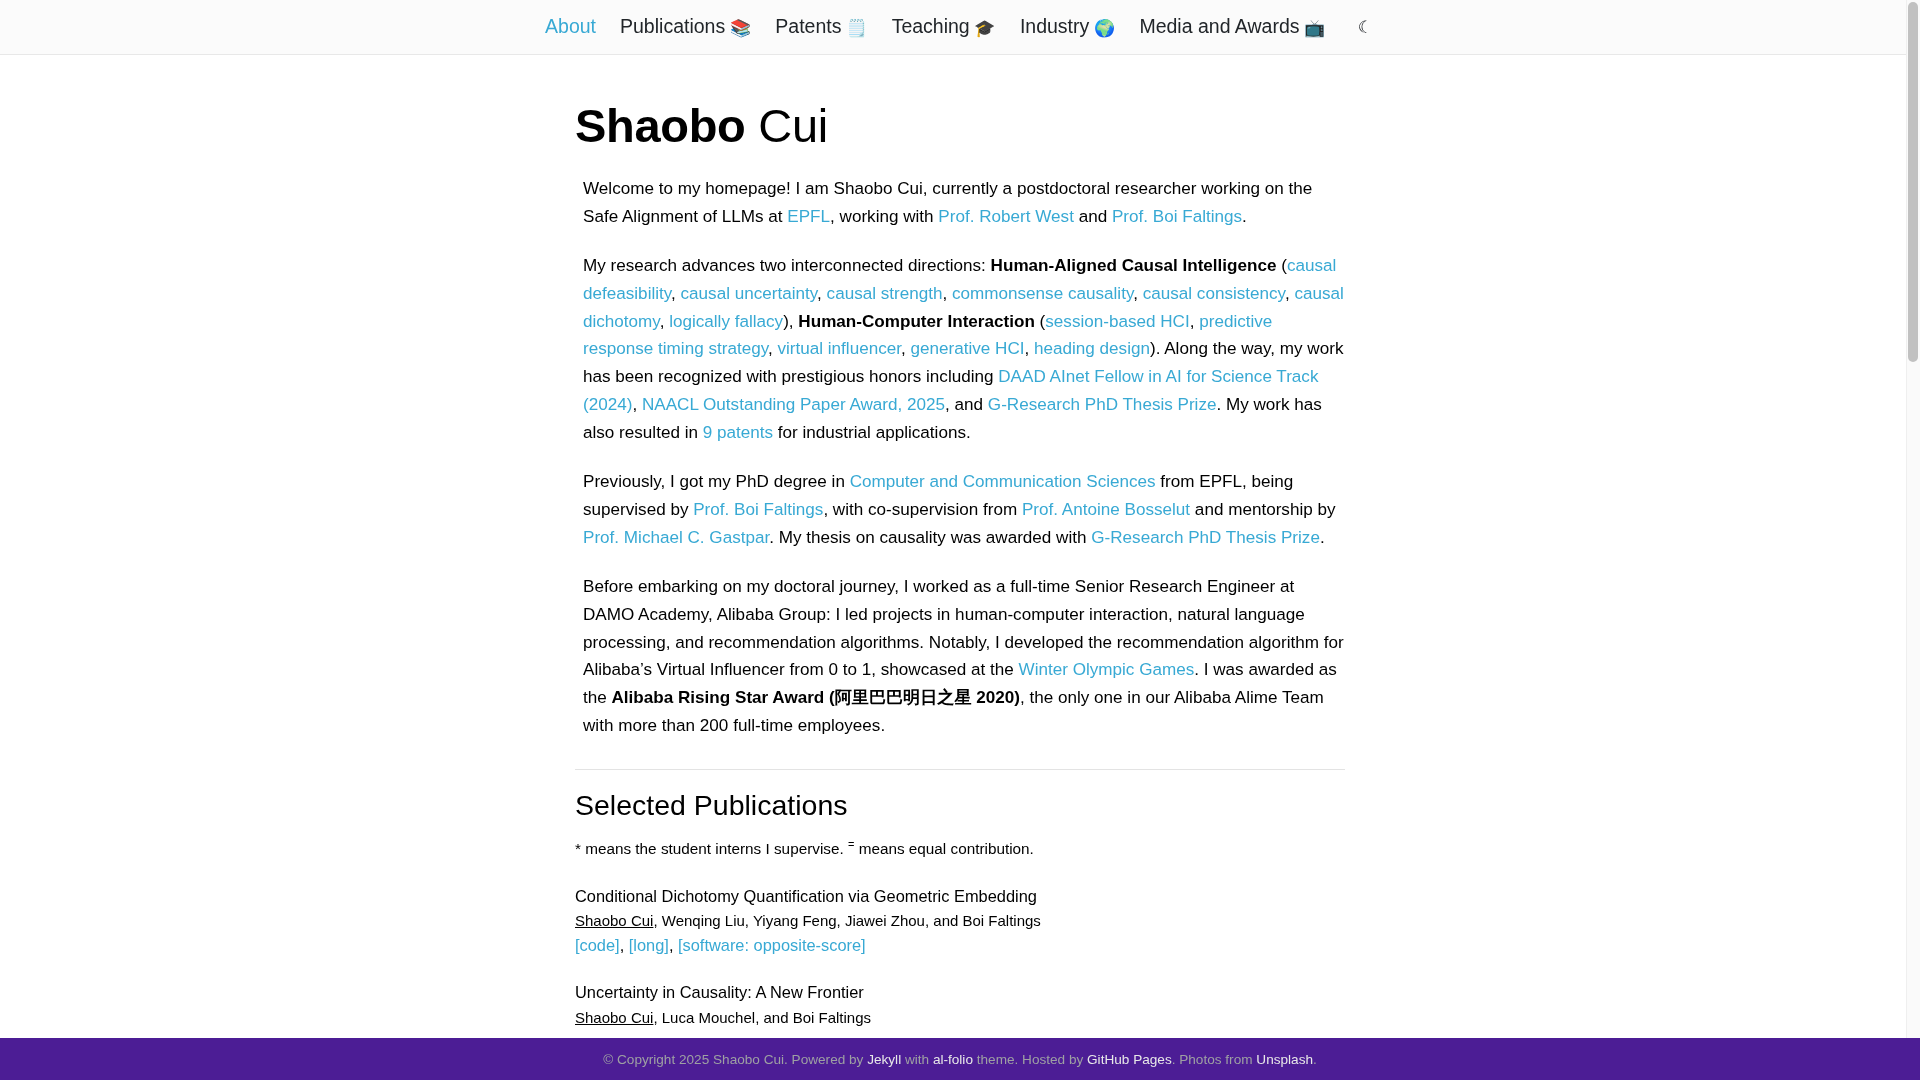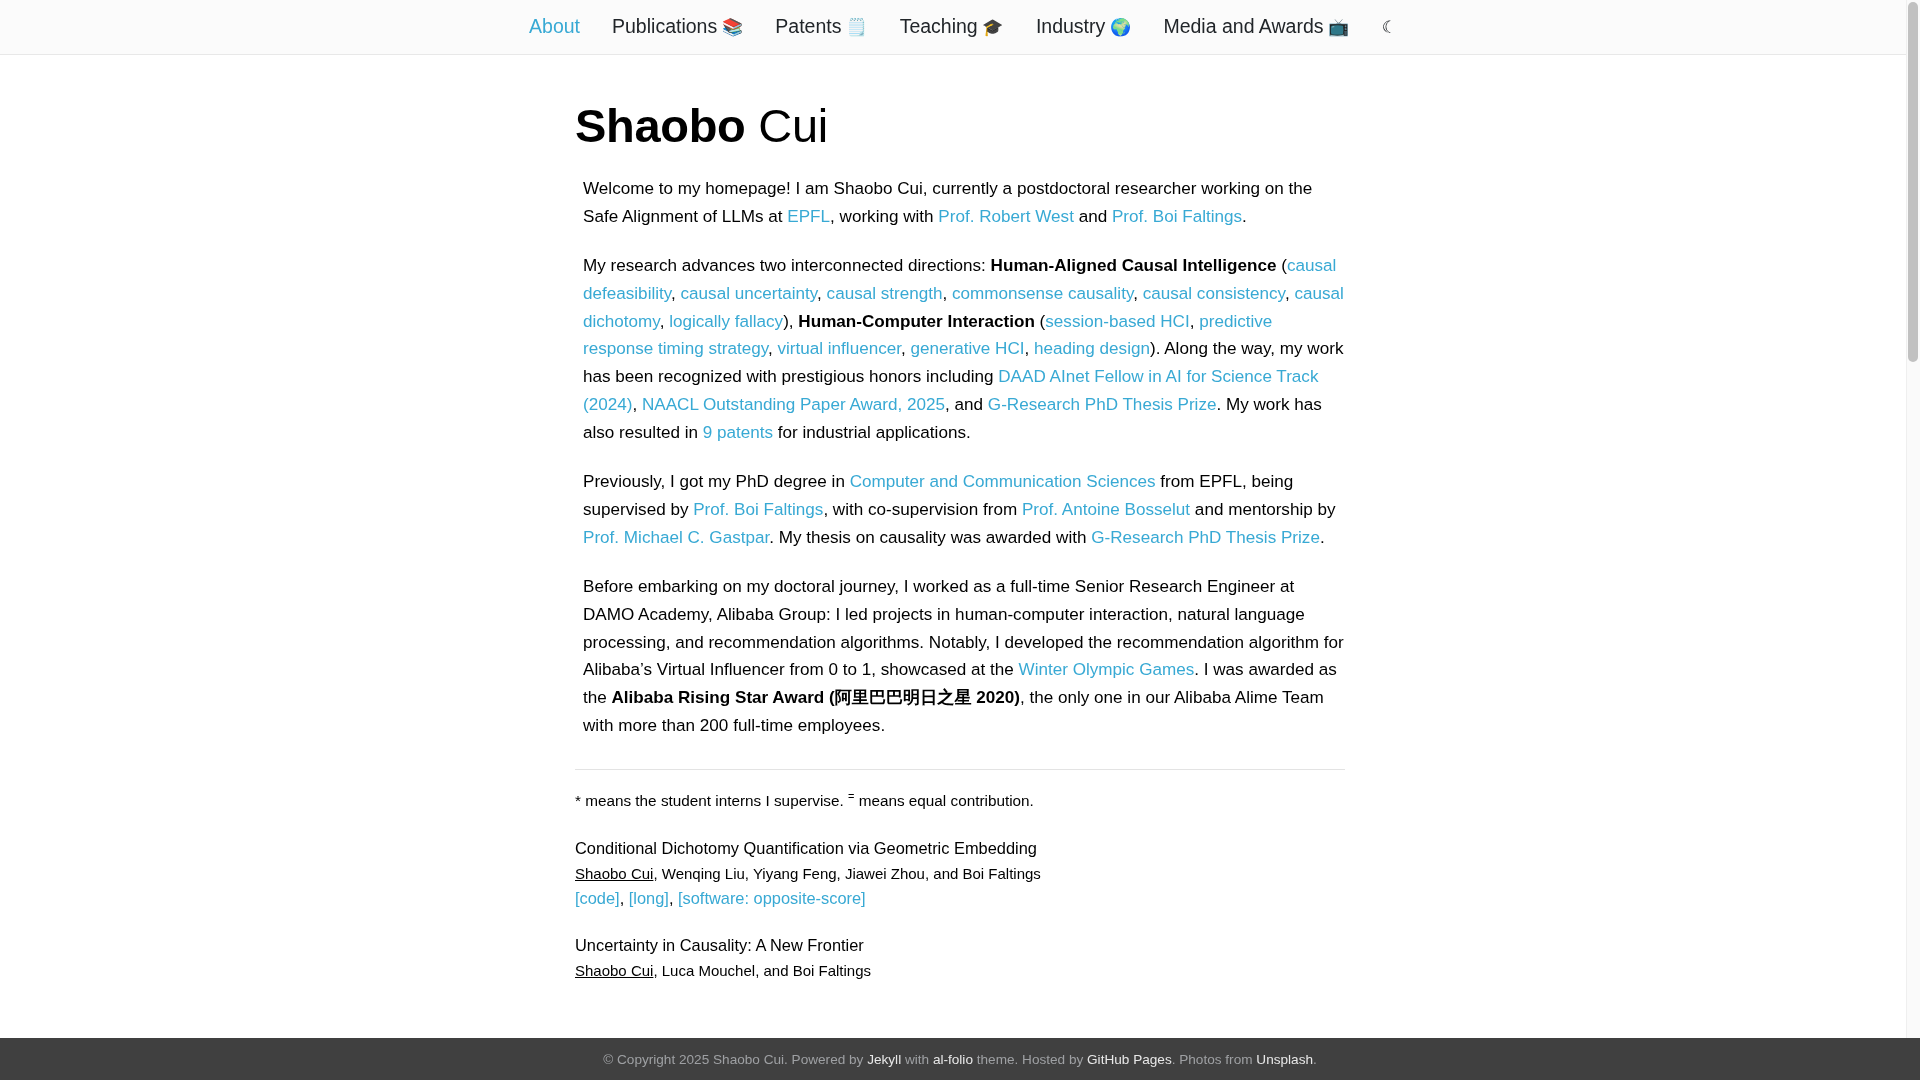--- a/index.html
+++ b/index.html
@@ -34,26 +34,25 @@
     display: flex;
     align-items: center;
     gap: 16px;
   }
   .nav-link {
     font-size: 19.5px;
     line-height: 1;
     color: #212529;
     text-decoration: none;
     display: inline-flex;
-    align-items: center;
+    align-items: flex-end;
     gap: 5px;
     padding: 2px 4px;
     white-space: nowrap;
     cursor: pointer;
-    margin-left: 8px;
   }
   .nav-link.active { color: #38a9d4; }
   .nav-emoji { font-size: 17px; line-height: 1; }
   .theme-toggle {
     display: inline-flex;
     align-items: center;
     justify-content: center;
     font-size: 17px;
     line-height: 1;
     color: #212529;
@@ -177,21 +176,21 @@
     border-radius: 5px;
   }
 
   
   .footer {
     position: absolute;
     left: 0;
     bottom: 0;
     width: 100%;
     height: 42px;
-    background: #404040;
+    background: #4c1d95;
     color: #9ea0a3;
     display: flex;
     align-items: center;
     justify-content: center;
     font-size: 13.6px;
   }
   .footer a {
     color: #e8e8e8;
     text-decoration: none;
     cursor: pointer;
@@ -250,20 +249,21 @@
       <p class="para"><span>Welcome to my homepage! I am Shaobo Cui, currently a postdoctoral researcher working on the Safe Alignment of LLMs at </span><a class="lnk" href="#">EPFL</a><span>, working with </span><a class="lnk" href="#">Prof. Robert West</a><span> and </span><a class="lnk" href="#">Prof. Boi Faltings</a><span>.</span></p>
 
       <p class="para"><span>My research advances two interconnected directions: </span><strong>Human-Aligned Causal Intelligence</strong><span> (</span><a class="lnk" href="#">causal defeasibility</a><span>, </span><a class="lnk" href="#">causal uncertainty</a><span>, </span><a class="lnk" href="#">causal strength</a><span>, </span><a class="lnk" href="#">commonsense causality</a><span>, </span><a class="lnk" href="#">causal consistency</a><span>, </span><a class="lnk" href="#">causal dichotomy</a><span>, </span><a class="lnk" href="#">logically fallacy</a><span>), </span><strong>Human-Computer Interaction</strong><span> (</span><a class="lnk" href="#">session-based HCI</a><span>, </span><a class="lnk" href="#">predictive response timing strategy</a><span>, </span><a class="lnk" href="#">virtual influencer</a><span>, </span><a class="lnk" href="#">generative HCI</a><span>, </span><a class="lnk" href="#">heading design</a><span>). Along the way, my work has been recognized with prestigious honors including </span><a class="lnk" href="#">DAAD AInet Fellow in AI for Science Track (2024)</a><span>, </span><a class="lnk" href="#">NAACL Outstanding Paper Award, 2025</a><span>, and </span><a class="lnk" href="#">G-Research PhD Thesis Prize</a><span>. My work has also resulted in </span><a class="lnk" href="#">9 patents</a><span> for industrial applications.</span></p>
 
       <p class="para"><span>Previously, I got my PhD degree in </span><a class="lnk" href="#">Computer and Communication Sciences</a><span> from EPFL, being supervised by </span><a class="lnk" href="#">Prof. Boi Faltings</a><span>, with co-supervision from </span><a class="lnk" href="#">Prof. Antoine Bosselut</a><span> and mentorship by </span><a class="lnk" href="#">Prof. Michael C. Gastpar</a><span>. My thesis on causality was awarded with </span><a class="lnk" href="#">G-Research PhD Thesis Prize</a><span>.</span></p>
 
       <p class="para"><span>Before embarking on my doctoral journey, I worked as a full-time Senior Research Engineer at DAMO Academy, Alibaba Group: I led projects in human-computer interaction, natural language processing, and recommendation algorithms. Notably, I developed the recommendation algorithm for Alibaba’s Virtual Influencer from 0 to 1, showcased at the </span><a class="lnk" href="#">Winter Olympic Games</a><span>. I was awarded as the </span><strong>Alibaba Rising Star Award (阿里巴巴明日之星 2020)</strong><span>, the only one in our Alibaba Alime Team with more than 200 full-time employees.</span></p>
 
       <hr class="divider">
 
+      <h2 class="section-title">Selected Publications</h2>
 
       <p class="note"><span>* means the student interns I supervise. </span><sup>=</sup><span> means equal contribution.</span></p>
 
       <div class="pub">
         <div class="pub-title">Conditional Dichotomy Quantification via Geometric Embedding</div>
         <div class="pub-authors"><span class="me">Shaobo Cui</span><span>, Wenqing Liu, Yiyang Feng, Jiawei Zhou, and Boi Faltings</span></div>
         <div class="pub-links"><a class="lnk" href="#">[code]</a>, <a class="lnk" href="#">[long]</a>, <a class="lnk" href="#">[software: opposite-score]</a></div>
       </div>
 
       <div class="pub">

